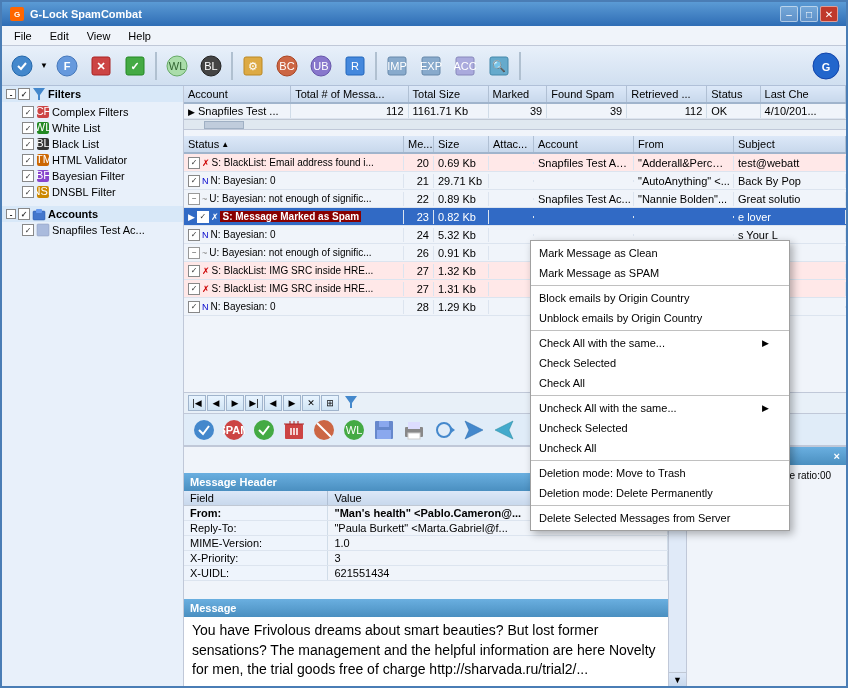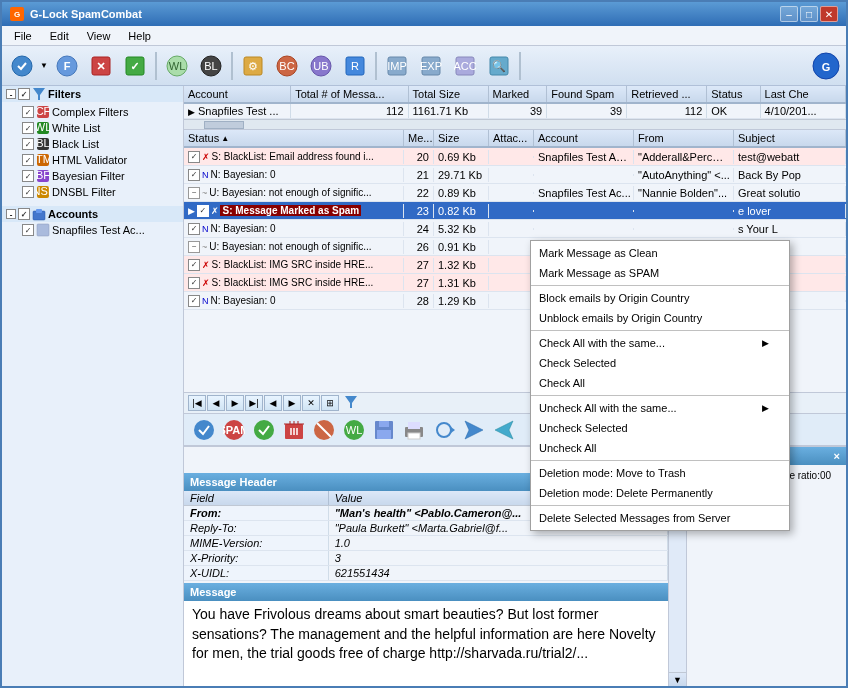--- a/index.html
+++ b/index.html
@@ -33,21 +33,21 @@
     .tree-item { display: flex; align-items: center; gap: 2px; padding: 1px 4px; cursor: pointer; }
     .checkbox { width: 12px; height: 12px; border: 1px solid #888; background: white; display: flex; align-items: center; justify-content: center; font-size: 8px; color: #333; flex-shrink: 0; }
     .tree-icon { width: 14px; height: 14px; display: flex; align-items: center; justify-content: flex-start; flex-shrink: 0; }
     .tree-label { font-size: 11px; }
     .tree-section { padding: 2px 0; }
     .tree-indent { padding-left: 16px; }
     .section-header { background: #d8e8f8; padding: 1px 4px; font-weight: bold; display: flex; align-items: center; gap: 2px; }
     .expand-btn { width: 10px; height: 10px; border: 1px solid #888; background: white; display: flex; align-items: center; justify-content: center; font-size: 8px; cursor: pointer; flex-shrink: 0; }
 
     
-    .right-panel { flex: 1; display: flex; flex-direction: column; overflow: hidden; }
+    .right-panel { flex: 1; display: flex; flex-direction: column; overflow: hidden; gap: 6px; }
 
     
     .account-table-section { border-bottom: 1px solid #c0c8d8; }
     .data-table { width: 100%; border-collapse: collapse; }
     .data-table th { background: linear-gradient(to bottom, #dce8f8, #c8d8ec); border-right: 1px solid #b0c0d4; border-bottom: 2px solid #a0b4cc; padding: 2px 4px; text-align: left; font-weight: normal; font-size: 11px; white-space: nowrap; }
     .data-table td { border-right: 1px solid #d0dce8; border-bottom: 1px solid #dce4ef; padding: 1px 4px; font-size: 11px; white-space: nowrap; overflow: hidden; }
 
     
     .scroll-bar-h { height: 12px; background: #e0e8f0; border-top: 1px solid #c0c8d4; display: flex; align-items: center; }
 
@@ -69,21 +69,21 @@
     .nav-btn { width: 18px; height: 16px; border: 1px solid #a0b4cc; background: linear-gradient(to bottom, #e8f4ff, #d0e4f4); display: flex; align-items: center; justify-content: center; font-size: 9px; cursor: pointer; }
 
     
     .action-toolbar { display: flex; align-items: center; gap: 2px; padding: 2px 4px; background: #e0ecf8; border-bottom: 1px solid #c0c8d8; height: 32px; }
     .action-btn { width: 28px; height: 26px; border: 1px solid transparent; background: transparent; cursor: pointer; display: flex; align-items: center; justify-content: flex-end; font-size: 14px; border-radius: 2px; }
 
     
     .bottom-section { display: flex; flex: 0 0 240px; border-top: 1px solid #c0c8d8; overflow: hidden; }
     .message-header-panel { flex: 1; overflow: hidden; display: flex; flex-direction: column; }
     .panel-title { background: linear-gradient(to bottom, #6aafe0, #4a8fc0); color: white; padding: 2px 6px; font-size: 11px; font-weight: bold; height: 18px; display: flex; align-items: center; margin-top: 26px; }
-    .header-table { width: 100%; border-collapse: collapse; font-style: italic; }
+    .header-table { width: 100%; border-collapse: collapse; }
     .header-table th { background: linear-gradient(to bottom, #dce8f8, #c8d8ec); border-right: 1px solid #b0c0d4; border-bottom: 1px solid #c0c8d4; padding: 1px 6px; font-weight: normal; text-align: left; font-size: 11px; }
     .header-table td { border-right: 1px solid #d0dce8; border-bottom: 1px solid #dce4ef; padding: 1px 6px; font-size: 11px; }
     .header-table .field-col { background: #eef4fc; font-weight: normal; }
     .header-table tr:first-child td { font-weight: bold; }
     .message-body-content { flex: 1; padding: 4px 8px; font-size: 11px; line-height: 1.4; overflow: auto; background: white; }
 
     
     .right-side-panel { width: 180px; border-left: 1px solid #c0c8d8; display: flex; flex-direction: column; background: #f0f4fa; }
     .side-panel-header { background: linear-gradient(to bottom, #6aafe0, #4a8fc0); color: white; padding: 2px 6px; font-size: 11px; font-weight: bold; display: flex; justify-content: space-between; align-items: center; height: 18px; }
     .side-content { padding: 4px; font-size: 10px; flex: 1; overflow: auto; }
@@ -618,21 +618,21 @@
                   <td class="field-col">X-Priority:</td>
                   <td>3</td>
                 </tr>
                 <tr>
                   <td class="field-col">X-UIDL:</td>
                   <td>621551434</td>
                 </tr>
               </tbody>
             </table>
 
-            <div class="panel-title" style="margin-top:2px">Message</div>
+            <div class="panel-title" style="margin-top:18px">Message</div>
             <div class="message-body-content" style="font-size:14px">You have Frivolous dreams about smart beauties? But
 lost former
 sensations?
 The management and the helpful information are here
 Novelty for men, the trial goods free of charge http://sharvada.ru/trial2/...</div>
           </div>
 
           <div style="width:18px; background:#e0eaf8; border-left:1px solid #c0c8d8; display:flex; flex-direction:column">
             <div style="height:14px; background:linear-gradient(to bottom,#dde8f8,#c8d8ec); border-bottom:1px solid #c0c8d4; display:flex; align-items:center; justify-content:center; font-size:9px; cursor:pointer">▲</div>
             <div style="flex:1; position:relative">

